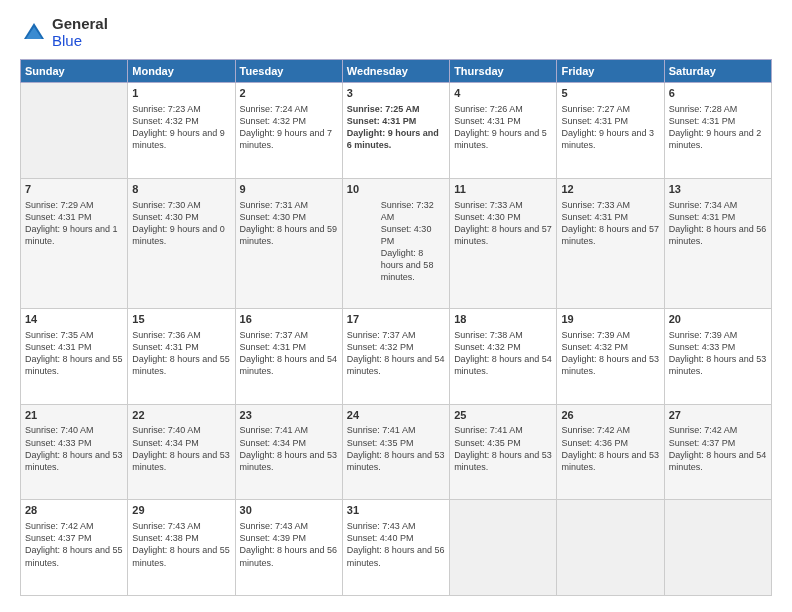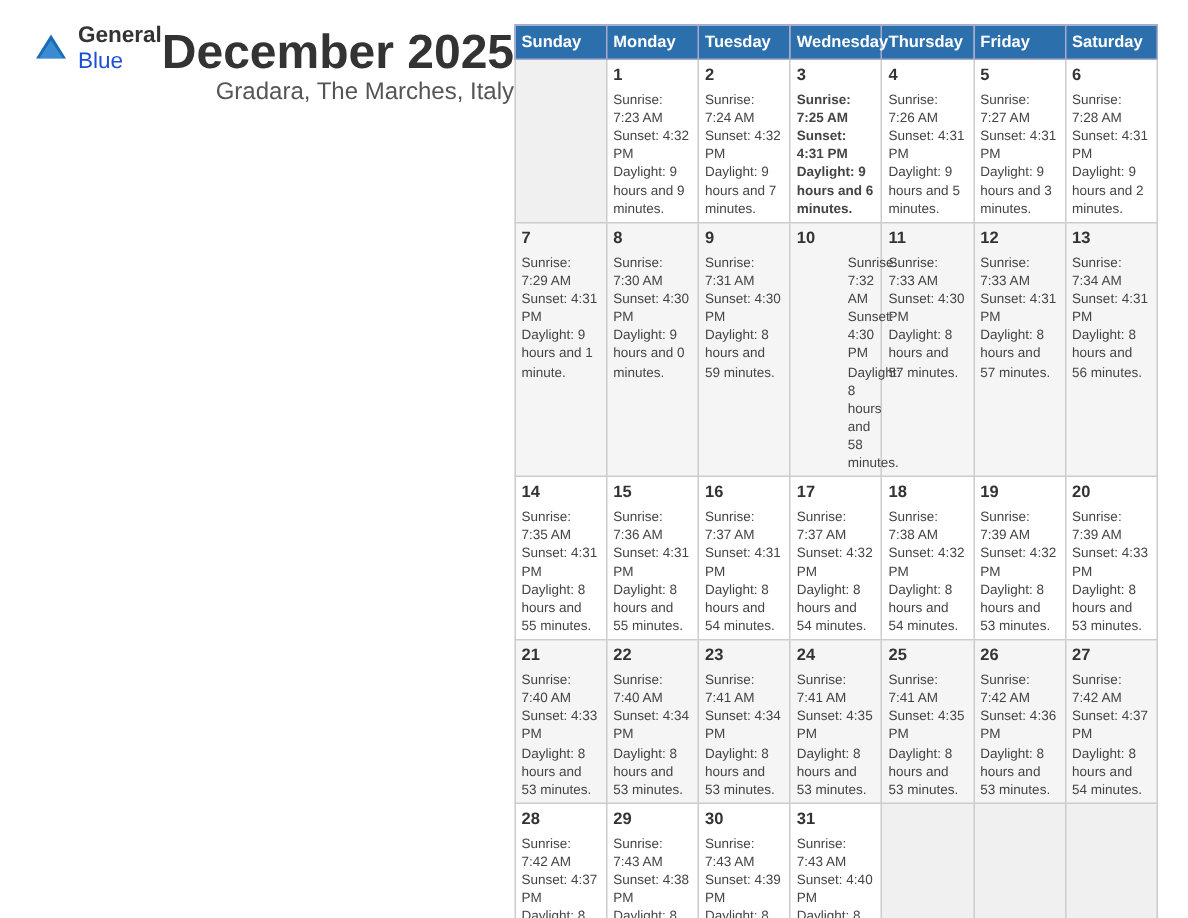--- a/index.html
+++ b/index.html
@@ -8,21 +8,21 @@
       background: #fff;
       width: 792px;
       height: 612px;
       overflow: hidden;
     }
     .page {
       width: 792px;
       height: 612px;
       padding: 16px 20px;
       display: flex;
-      flex-direction: row;
+      flex-direction: column;
     }
     .header {
       display: flex;
       justify-content: space-between;
       align-items: flex-start;
       margin-bottom: 10px;
     }
     .logo {
       display: flex;
       align-items: center;
@@ -119,24 +119,20 @@
     <div class="logo">
       <svg class="logo-icon" viewBox="0 0 28 28" xmlns="http://www.w3.org/2000/svg">
         <polygon points="14,4 24,20 4,20" fill="#1a6bb5"></polygon>
         <polygon points="14,8 22,20 6,20" fill="#5aabee" opacity="0.5"></polygon>
       </svg>
       <div class="logo-text">
         <span class="logo-general">General</span>
         <span class="logo-blue">Blue</span>
       </div>
     </div>
-    <div class="title-section">
-      <div class="main-title">December 2025</div>
-      <div class="subtitle">Gradara, The Marches, Italy</div>
-    </div>
   </div>
 
   <table class="calendar">
     <thead>
       <tr>
       <th>Sunday</th>
           <th>Monday</th>
           <th>Tuesday</th>
           <th>Wednesday</th>
           <th>Thursday</th>

